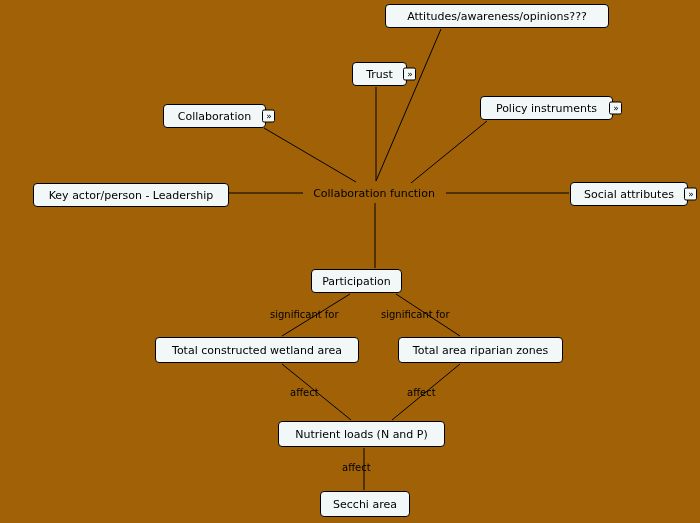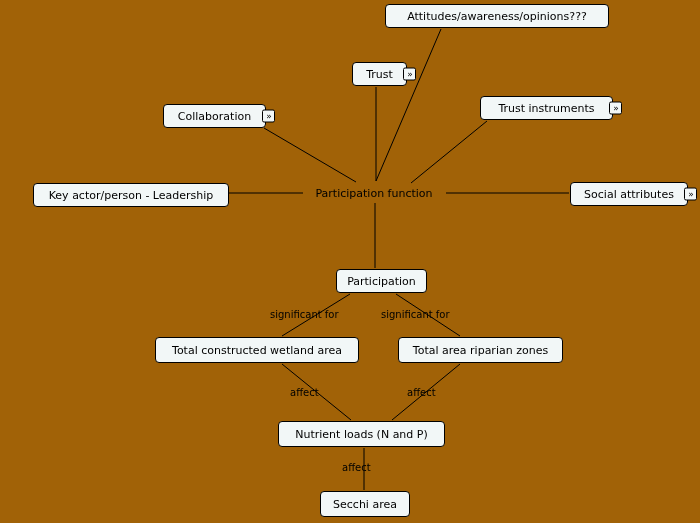--- a/index.html
+++ b/index.html
@@ -98,34 +98,34 @@
       </div>
       <div class="node" style="left: 352px; top: 62px; width: 55px; height: 24px;">
         <span class="node-label">Trust</span>
         <span class="expander">»</span>
       </div>
       <div class="node" style="left: 163px; top: 104px; width: 103px; height: 24px;">
         <span class="node-label">Collaboration</span>
         <span class="expander">»</span>
       </div>
       <div class="node" style="left: 480px; top: 96px; width: 133px; height: 24px;">
-        <span class="node-label">Trust instruments</span>
+        <span class="node-label">Policy instruments</span>
         <span class="expander">»</span>
       </div>
       <div class="node" style="left: 5px; top: 183px; width: 196px; height: 24px; margin-left: 28px;">
         <span class="node-label">Key actor/person - Leadership</span>
       </div>
       <div class="node plain" style="left: 304px; top: 183px; width: 140px; height: 20px;">
-        <span class="node-label">Participation function</span>
+        <span class="node-label">Collaboration function</span>
       </div>
       <div class="node" style="left: 570px; top: 182px; width: 118px; height: 24px;">
         <span class="node-label">Social attributes</span>
         <span class="expander">»</span>
       </div>
-      <div class="node" style="left: 336px; top: 269px; width: 91px; height: 24px;">
+      <div class="node" style="left: 311px; top: 269px; width: 91px; height: 24px;">
         <span class="node-label">Participation</span>
       </div>
       <div class="node" style="left: 155px; top: 337px; width: 204px; height: 26px;">
         <span class="node-label">Total constructed wetland area</span>
       </div>
       <div class="node" style="left: 398px; top: 337px; width: 165px; height: 26px;">
         <span class="node-label">Total area riparian zones</span>
       </div>
       <div class="node" style="left: 278px; top: 421px; width: 167px; height: 26px;">
         <span class="node-label">Nutrient loads (N and P)</span>

